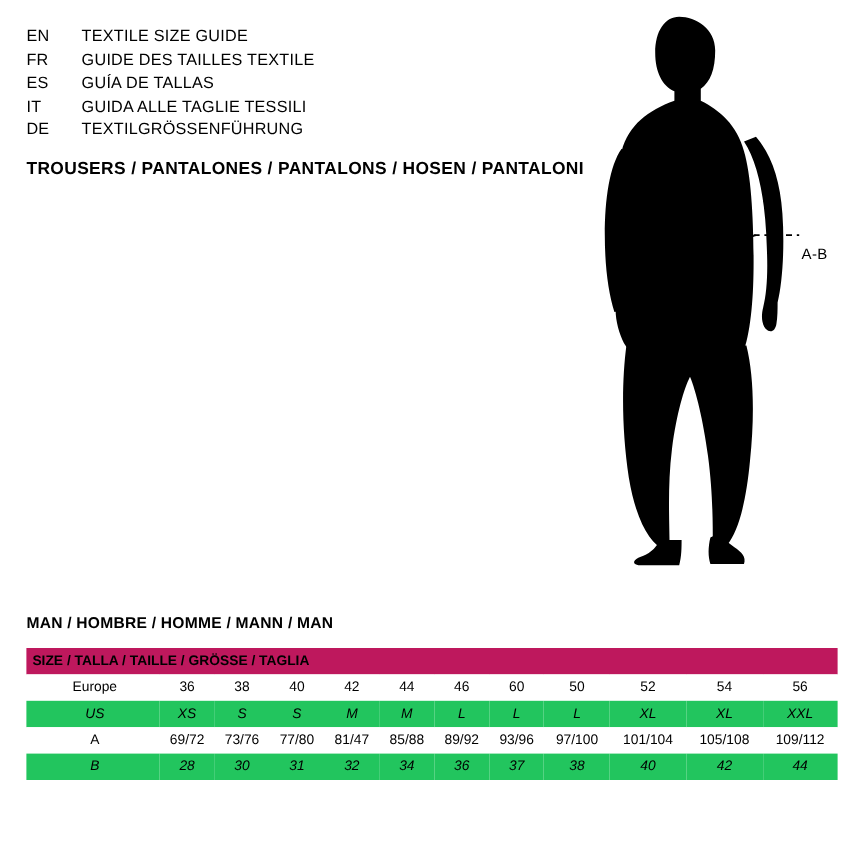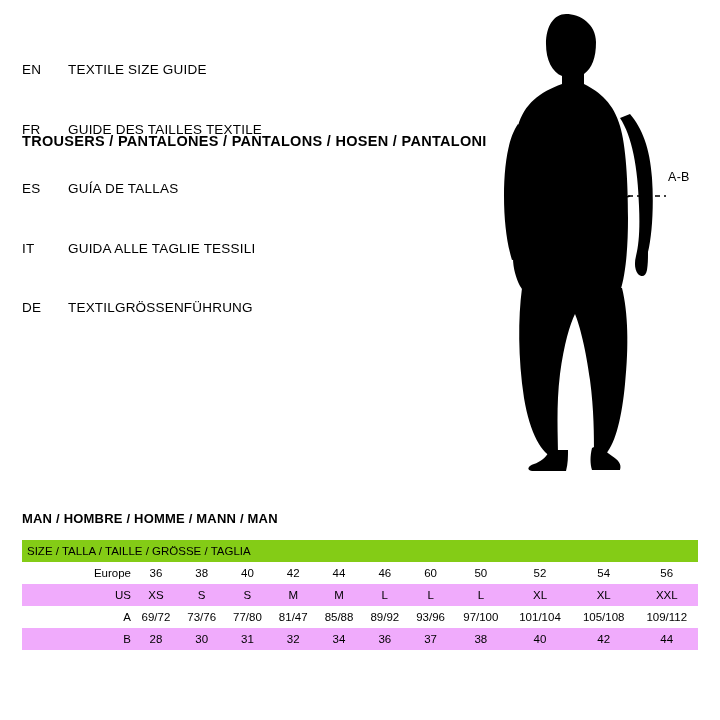--- a/index.html
+++ b/index.html
@@ -26,21 +26,20 @@
   .lang-row {
     display: flex;
     align-items: baseline;
     line-height: 19.5px;
     font-size: 13.5px;
     letter-spacing: 0.2px;
   }
   .lang-code {
     width: 46px;
     flex: 0 0 46px;
-    margin-top: 40px;
   }
   .lang-text {
     flex: 1 1 auto;
   }
   .garment-title {
     position: absolute;
     left: 22px;
     top: 133px;
     font-size: 14.5px;
     font-weight: bold;
@@ -54,21 +53,21 @@
     top: 6px;
     width: 240px;
     height: 480px;
   }
   .figure-wrap svg {
     display: block;
   }
   .ab-label {
     position: absolute;
     left: 668px;
-    top: 170px;
+    top: 205px;
     font-size: 12.5px;
     letter-spacing: 0.3px;
   }
 
   
   .man-title {
     position: absolute;
     left: 22px;
     top: 511px;
     font-size: 13px;
@@ -83,32 +82,33 @@
     border-collapse: collapse;
     font-size: 11.5px;
   }
   table.size-table td {
     padding: 3px 2px 3px 2px;
     height: 16px;
     text-align: center;
     white-space: nowrap;
   }
   table.size-table td.rowlabel {
-    text-align: right;
+    text-align: center;
     padding-left: 5px;
     width: 104px;
   }
   tr.head td {
-    background: #84cc16;
+    background: #be185d;
     text-align: left;
-    font-weight: normal;
+    font-weight: bold;
     padding-left: 5px;
   }
   tr.shade td {
-    background: #f0abfc;
+    background: #22c55e;
+    font-style: italic;
   }
   tr.plain td {
     background: #ffffff;
   }
 
   
   .footnotes {
     position: absolute;
     left: 22px;
     top: 651px;

